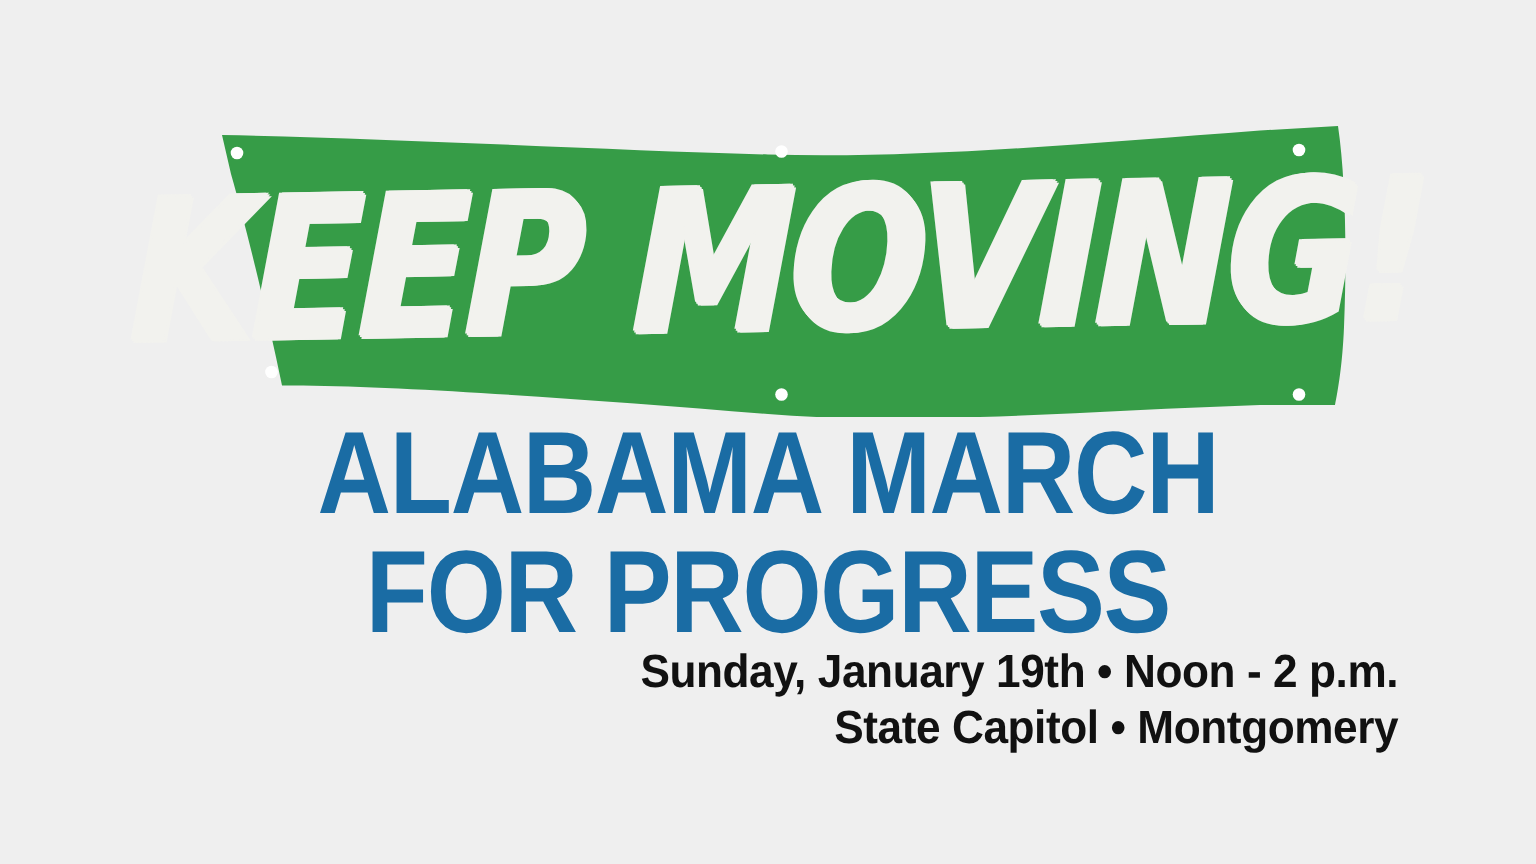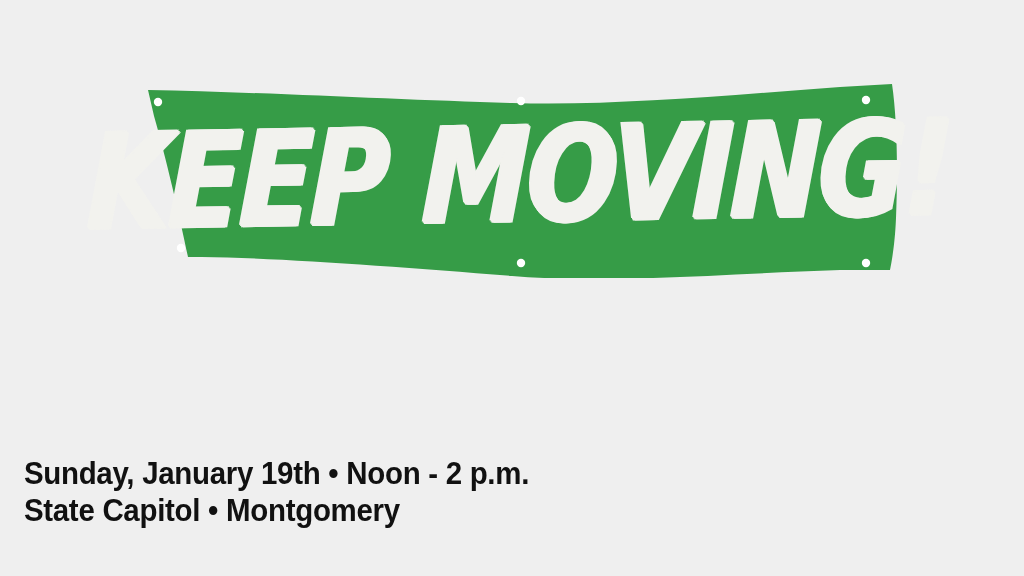--- a/index.html
+++ b/index.html
@@ -89,23 +89,23 @@
     white-space: nowrap;
   }
   .headline .line.l2 {
     margin-top: 4px;
   }
 
   
   .details {
     position: absolute;
     left: 0;
-    top: 456px;
+    top: 430px;
     width: 956px;
-    text-align: left;
+    text-align: right;
   }
   .details .dline {
     display: block;
     font-family: "Liberation Sans", sans-serif;
     font-weight: bold;
     color: #111111;
     font-size: 31px;
     line-height: 1.18;
     letter-spacing: -0.3px;
     transform: scaleX(0.95);
@@ -141,19 +141,23 @@
       <circle cx="41" cy="170" r="4.2" fill="#ffffff"></circle>
       <circle cx="381" cy="185" r="4.2" fill="#ffffff"></circle>
       <circle cx="726" cy="185" r="4.2" fill="#ffffff"></circle>
     </svg>
 
     <div class="banner-text">
       <span>KEEP MOVING!</span>
     </div>
   </div>
 
+  <div class="headline">
+    <span class="line l1">ALABAMA MARCH</span>
+    <span class="line l2">FOR PROGRESS</span>
+  </div>
 
   <div class="details">
     <span class="dline">Sunday, January 19th •  Noon - 2 p.m.</span>
     <span class="dline">State Capitol • Montgomery</span>
   </div>
 
 </div>
 
 </body></html>

